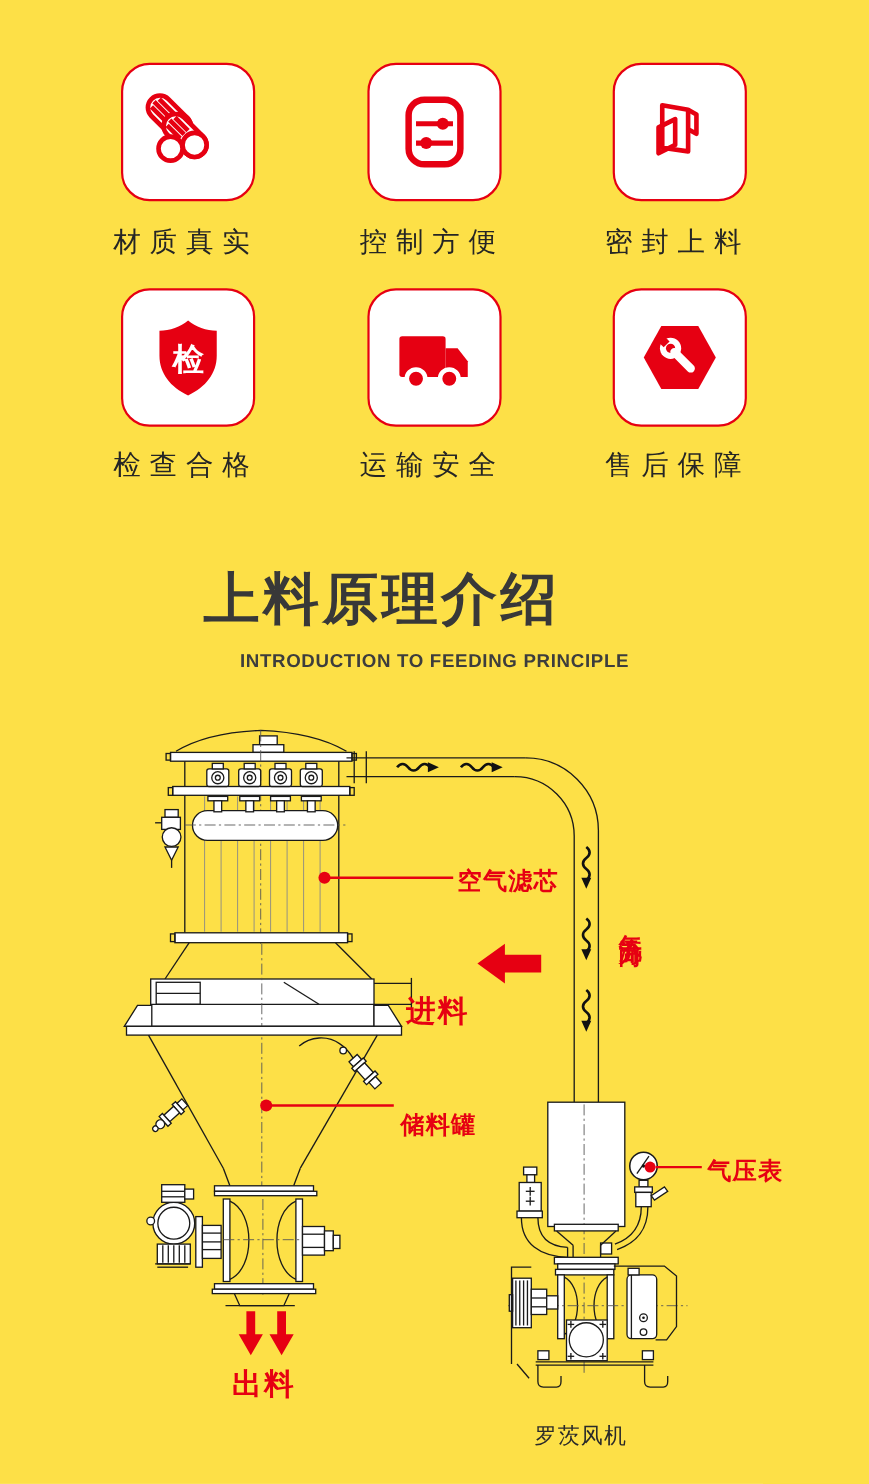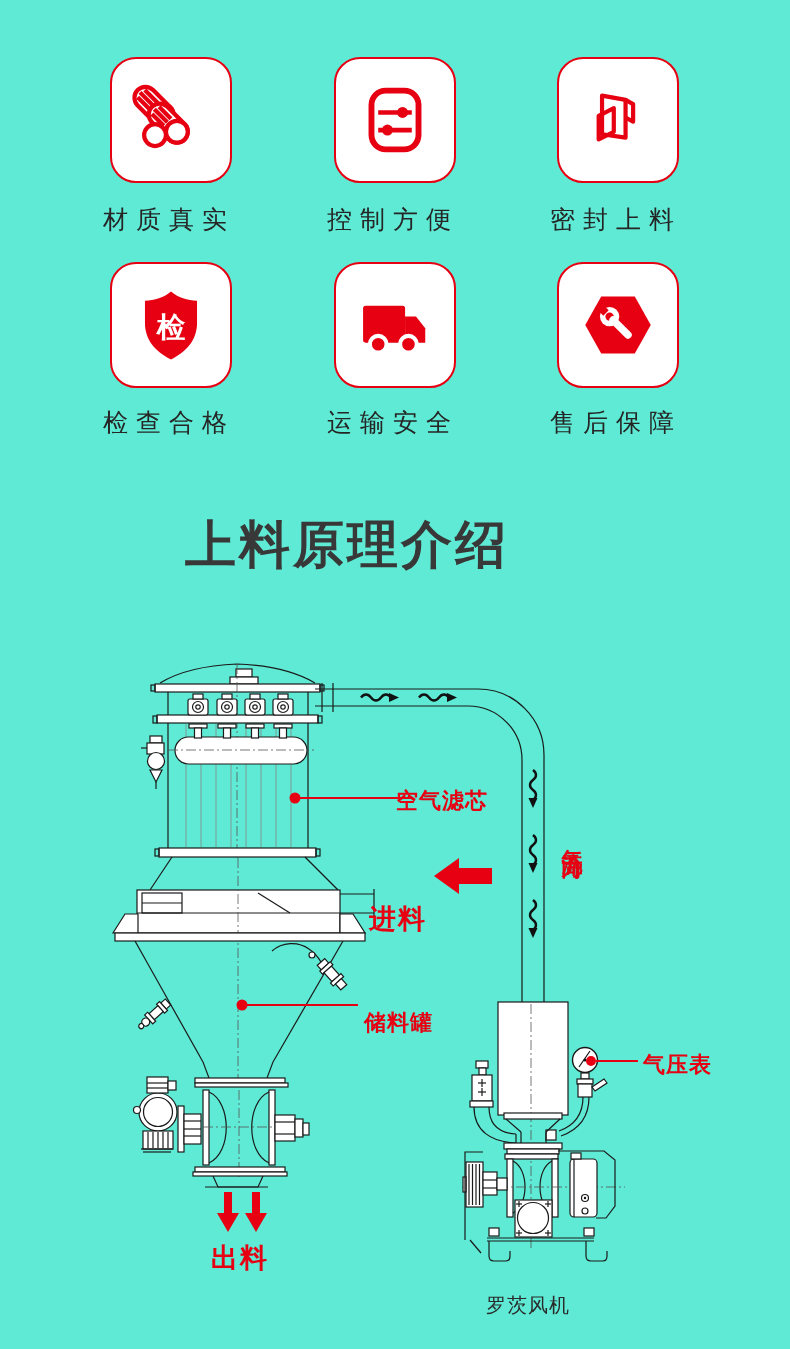--- a/index.html
+++ b/index.html
@@ -1,16 +1,16 @@
 <!DOCTYPE html>
 <html><head>
 <meta charset="utf-8">
 <style>
   html,body{margin:0;padding:0;background:#fff;}
-  .page{position:relative;width:790px;height:1349px;background:#5eead4;overflow:hidden;
+  .page{position:relative;width:790px;height:1349px;background:#fde047;overflow:hidden;
         font-family:"Liberation Sans","DejaVu Sans",sans-serif;}
   .tile{position:absolute;width:118px;height:122px;border:2.5px solid #e60012;border-radius:26px;background:#fff;}
   .tile svg{position:absolute;left:17px;top:19px;width:84px;height:84px;}
   .feat-label{position:absolute;width:220px;text-align:center;font-size:25px;letter-spacing:8px;
               color:#252525;font-weight:400;white-space:nowrap;}
   .sec-title{position:absolute;left:0;top:511px;width:694px;text-align:center;font-size:51px;
              font-weight:700;color:#383838;letter-spacing:3px;}
   .sec-sub{position:absolute;left:0;top:591px;width:790px;text-align:center;font-size:17px;
            font-weight:700;color:#3d3d3d;letter-spacing:0.6px;}
   .diagram-svg{position:absolute;left:0;top:630px;width:790px;height:719px;}
@@ -97,20 +97,21 @@
           <rect x="48.5" y="36" width="9" height="34" rx="4.5" fill="#ffffff"></rect>
         </g>
     </svg>
   </div>
 
   <div class="feat-label" style="left:59px;top:406px;">检查合格</div>
   <div class="feat-label" style="left:283px;top:406px;">运输安全</div>
   <div class="feat-label" style="left:506px;top:406px;">售后保障</div>
 
   <div class="sec-title">上料原理介绍</div>
+  <div class="sec-sub">INTRODUCTION TO FEEDING PRINCIPLE</div>
 
   <svg class="diagram-svg" viewBox="0 630 790 719">
     <defs>
       <g id="sqd">
         <path d="M0,-30 C4,-27 4,-23 0,-20 C-4,-17 -4,-13 0,-10 C4,-7 4,-3 0,0" fill="none" stroke="#111" stroke-width="2.4"></path>
         <path d="M-4.5,-2 L4.5,-2 L0,8 Z" fill="#111" stroke="none"></path>
       </g>
       <g id="pvalve">
         <rect x="-10" y="-16" width="20" height="16" rx="2" fill="#fff"></rect>
         <rect x="-5" y="-21" width="10" height="5" fill="#fff"></rect>
@@ -338,21 +339,21 @@
         <line x1="247" y1="1005" x2="358" y2="1005" stroke-width="2.2"></line>
         <circle cx="591" cy="1061" r="5" stroke="none"></circle>
         <line x1="596" y1="1061" x2="638" y2="1061" stroke-width="2.2"></line>
         <path d="M434,876 L459,858 L459,868 L492,868 L492,884 L459,884 L459,894 Z" stroke="none"></path>
         <path d="M224,1192 h8 v21 h7 l-11,19 l-11,-19 h7 z" stroke="none"></path>
         <path d="M252,1192 h8 v21 h7 l-11,19 l-11,-19 h7 z" stroke="none"></path>
       </g>
     </g>
   </svg>
 
-  <div class="anno anno-sm" style="left:396px;top:786px;">空气滤芯</div>
+  <div class="anno anno-sm" style="left:416px;top:786px;">空气滤芯</div>
   <div class="anno anno-lg" style="left:369px;top:901px;">进料</div>
   <div class="anno anno-vert" style="left:558px;top:832px;">气流方向</div>
   <div class="anno anno-sm" style="left:364px;top:994px;margin-top:14px;">储料罐</div>
   <div class="anno anno-sm" style="left:643px;top:1050px;">气压表</div>
   <div class="anno anno-lg" style="left:211px;top:1240px;">出料</div>
   <div class="blower-label" style="left:486px;top:1292px;">罗茨风机</div>
 
 </div>
 
 </body></html>

